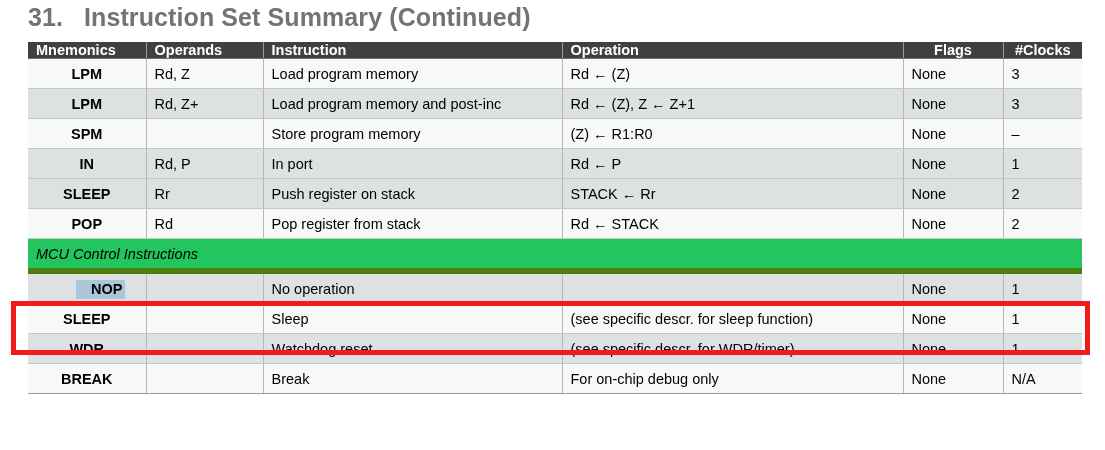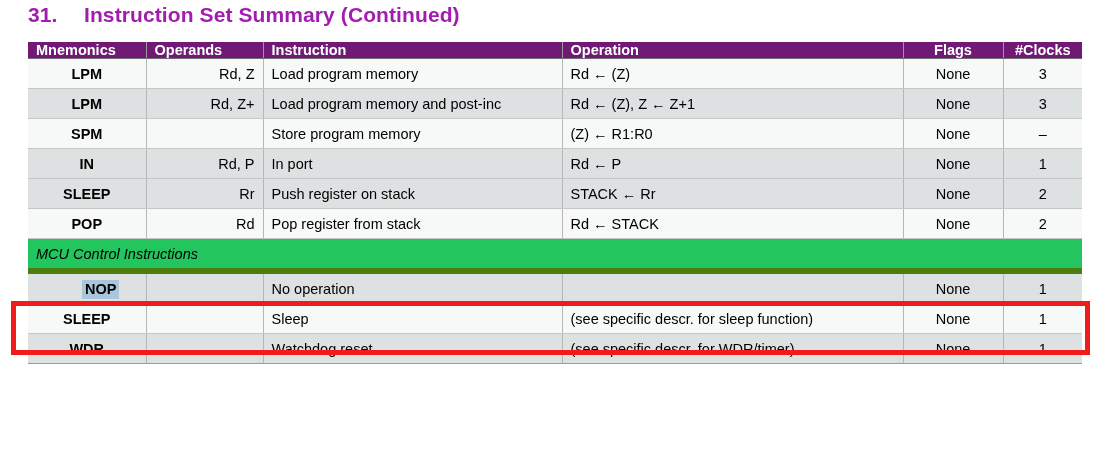--- a/index.html
+++ b/index.html
@@ -13,23 +13,23 @@
     position: relative;
     font-family: "Liberation Sans", sans-serif;
     overflow: hidden;
   }
 
   
   .page-title {
     position: absolute;
     left: 28px;
     top: 3px;
-    font-size: 21px;
+    font-size: 25px;
     font-weight: bold;
-    color: #a21caf;
+    color: #737373;
     letter-spacing: 0.1px;
     white-space: nowrap;
   }
   .page-title .num {
     display: inline-block;
     min-width: 56px;
   }
 
   
   .table-wrap {
@@ -46,21 +46,21 @@
     color: #000000;
   }
   table.isa col.c-mnem    { width: 118px; }
   table.isa col.c-oper    { width: 117px; }
   table.isa col.c-desc    { width: 299px; }
   table.isa col.c-op      { width: 341px; }
   table.isa col.c-flags   { width: 100px; }
   table.isa col.c-clocks  { width: 79px; }
 
   table.isa thead th {
-    background: #701a75;
+    background: #404040;
     color: #ffffff;
     font-weight: bold;
     font-size: 14.5px;
     height: 15px;
     padding: 0 8px;
     text-align: left;
     border-right: 1px solid #9a9a9a;
     border-bottom: 1px solid #6f6f6f;
     white-space: nowrap;
   }
@@ -83,28 +83,28 @@
   table.isa tbody tr.even td { background: #dde1e1; }
 
   table.isa tbody tr.section td {
     background: #22c55e;
     font-weight: normal;
     border-right: none;
     border-bottom: 6px solid #4d7c0f;
     font-style: italic;
   }
 
-  td.center { text-align: center; padding: 0 4px; }
+  td.center { padding: 0 4px; }
   td.mnem   { text-align: center; font-weight: bold; }
-  td.oper   { text-align: right; }
+  td.oper   { text-align: left; }
 
   
   .sel-hl {
     background: #a9c6da;
-    padding: 1px 3px 2px 3px;
+    padding: 1px 3px 2px 15px;
     margin-left: 28px;
   }
 
   
   .table-wrap::before,
   .table-wrap::after {
     content: "";
     position: absolute;
     top: 0;
     bottom: 0;
@@ -220,17 +220,25 @@
           <td class="center">1</td>
         </tr>
         <tr class="even">
           <td class="mnem">WDR</td>
           <td class="oper"></td>
           <td>Watchdog reset</td>
           <td>(see specific descr. for WDR/timer)</td>
           <td class="center">None</td>
           <td class="center">1</td>
         </tr>
+        <tr class="odd">
+          <td class="mnem">BREAK</td>
+          <td class="oper"></td>
+          <td>Break</td>
+          <td>For on-chip debug only</td>
+          <td class="center">None</td>
+          <td class="center">N/A</td>
+        </tr>
       </tbody>
   </table>
 </div>
 
 <div class="red-box"></div>
 
 </body></html>

